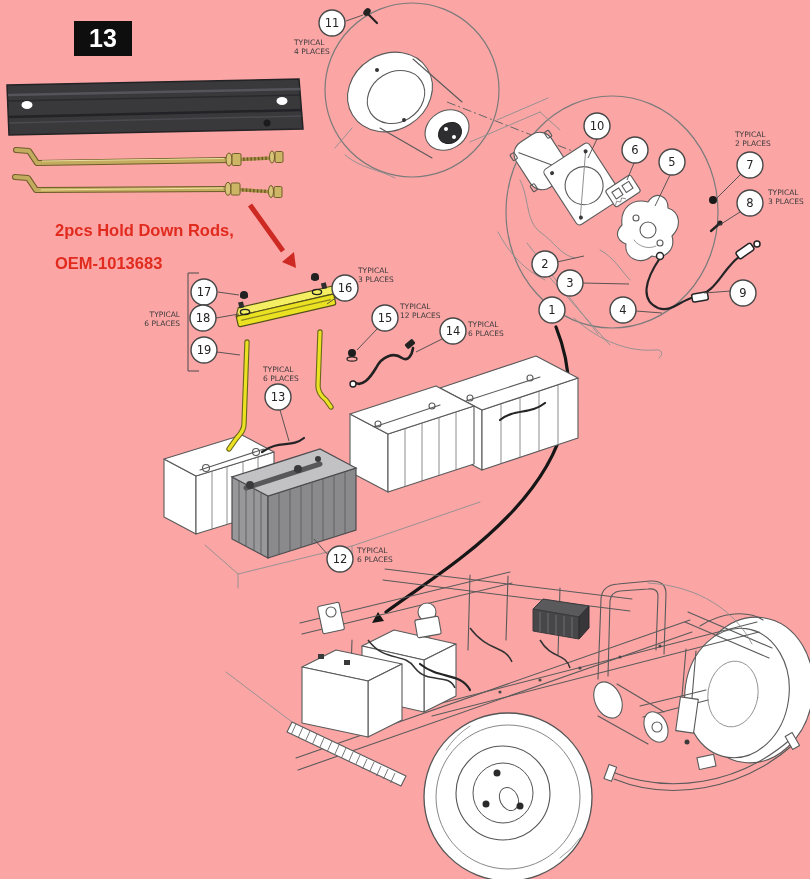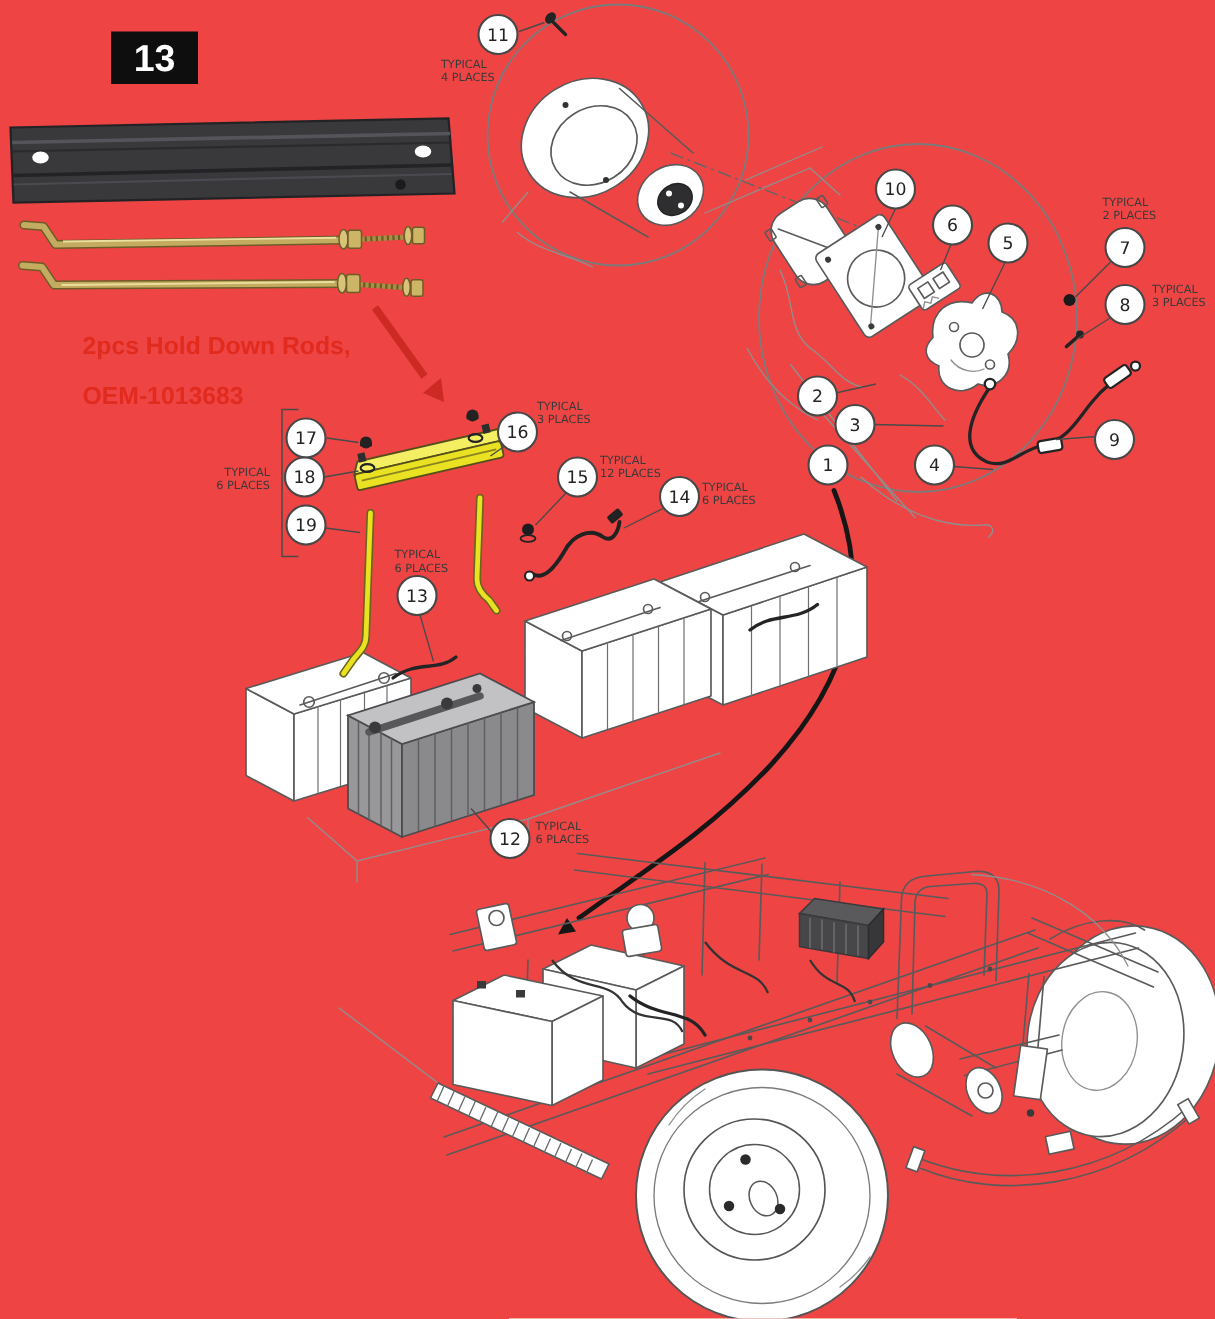--- a/index.html
+++ b/index.html
@@ -1,16 +1,16 @@
 <!DOCTYPE html>
 <html><head>
 <meta charset="utf-8">
 <style>
   html,body{margin:0;padding:0;background:#ffffff;}
-  .canvas{position:relative;width:810px;height:879px;background:#ef4444;overflow:hidden;}
+  .canvas{position:relative;width:810px;height:879px;background:#fca5a5;overflow:hidden;}
   svg{position:absolute;left:0;top:0;}
   .ln{fill:none;stroke:#5a5a5a;stroke-width:1.1;stroke-linecap:round;stroke-linejoin:round;}
   .lnl{fill:none;stroke:#8f8f8f;stroke-width:.9;stroke-linecap:round;}
   .dk{fill:none;stroke:#242426;stroke-width:2.2;stroke-linecap:round;}
   .whitefill{fill:#ffffff;}
   .callout circle{fill:#fff;stroke:#474747;stroke-width:1.4;}
   .callout text{font:500 11.5px "DejaVu Sans",sans-serif;fill:#232323;text-anchor:middle;}
   .typ text{font:7.5px "DejaVu Sans",sans-serif;fill:#3a3a3a;}
   .typ text.end{text-anchor:end;}
   .badge-num{font:bold 25px "Liberation Sans",sans-serif;fill:#fff;text-anchor:middle;}

